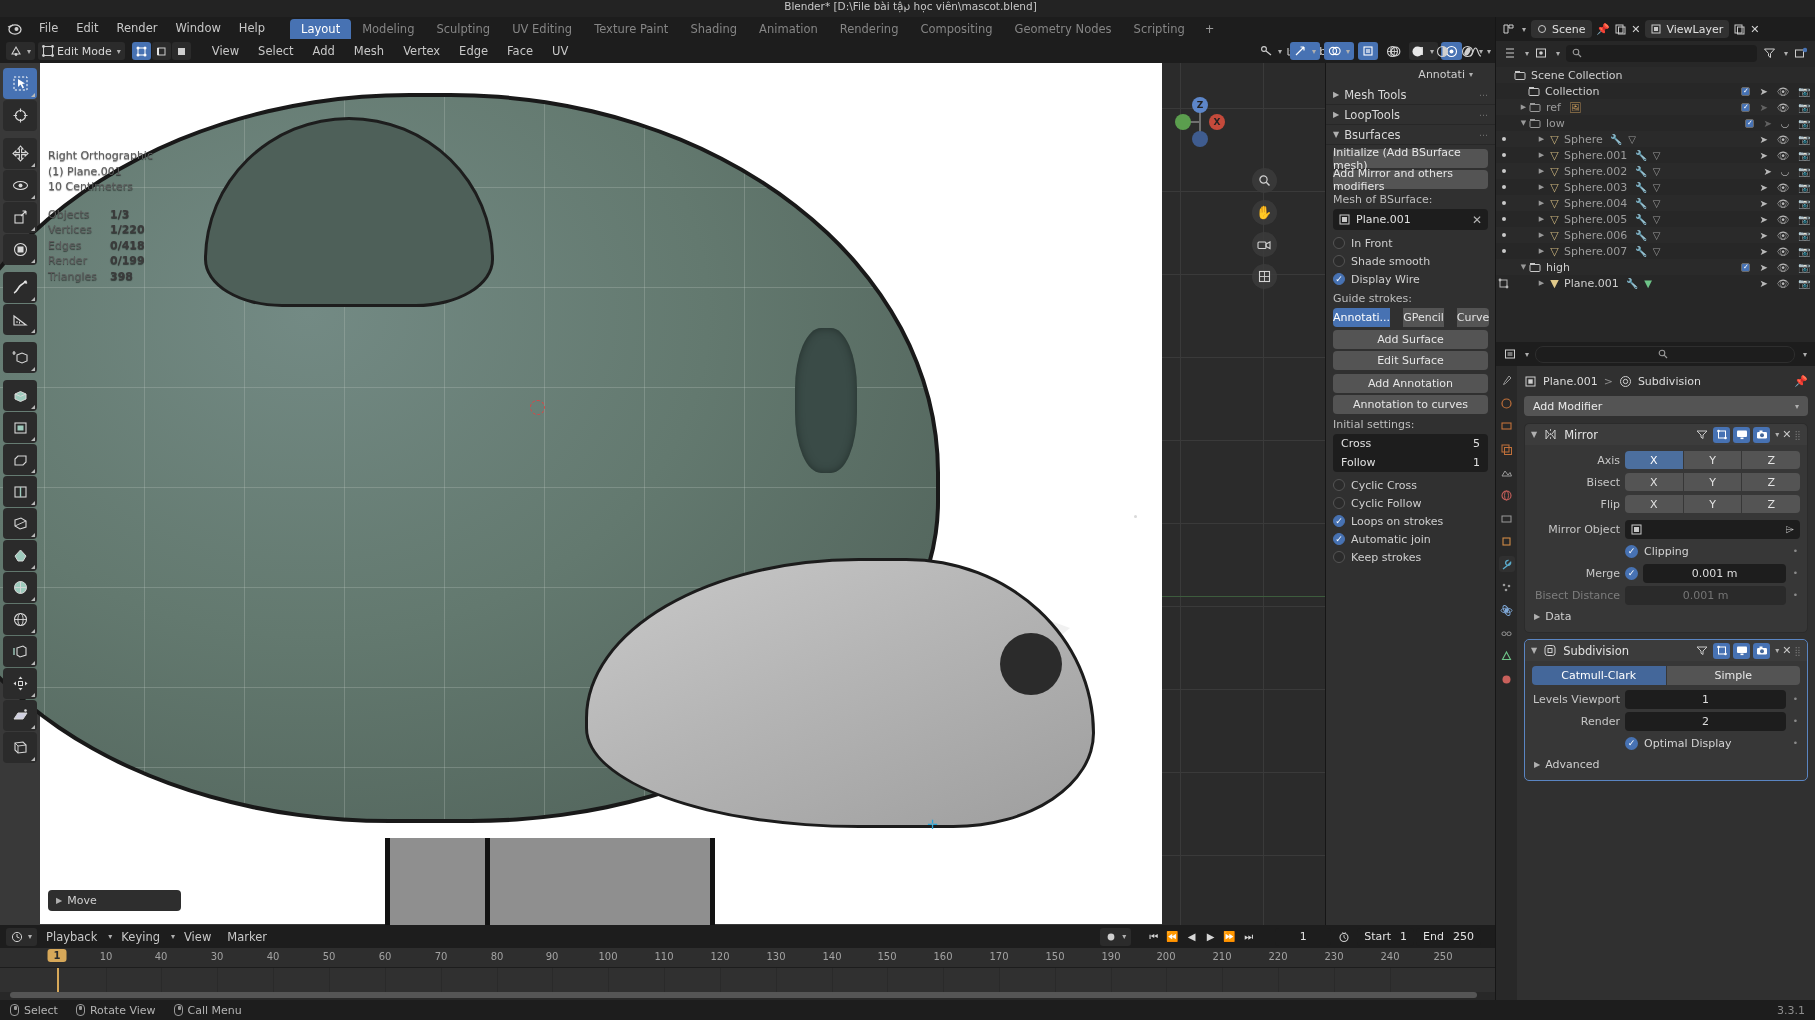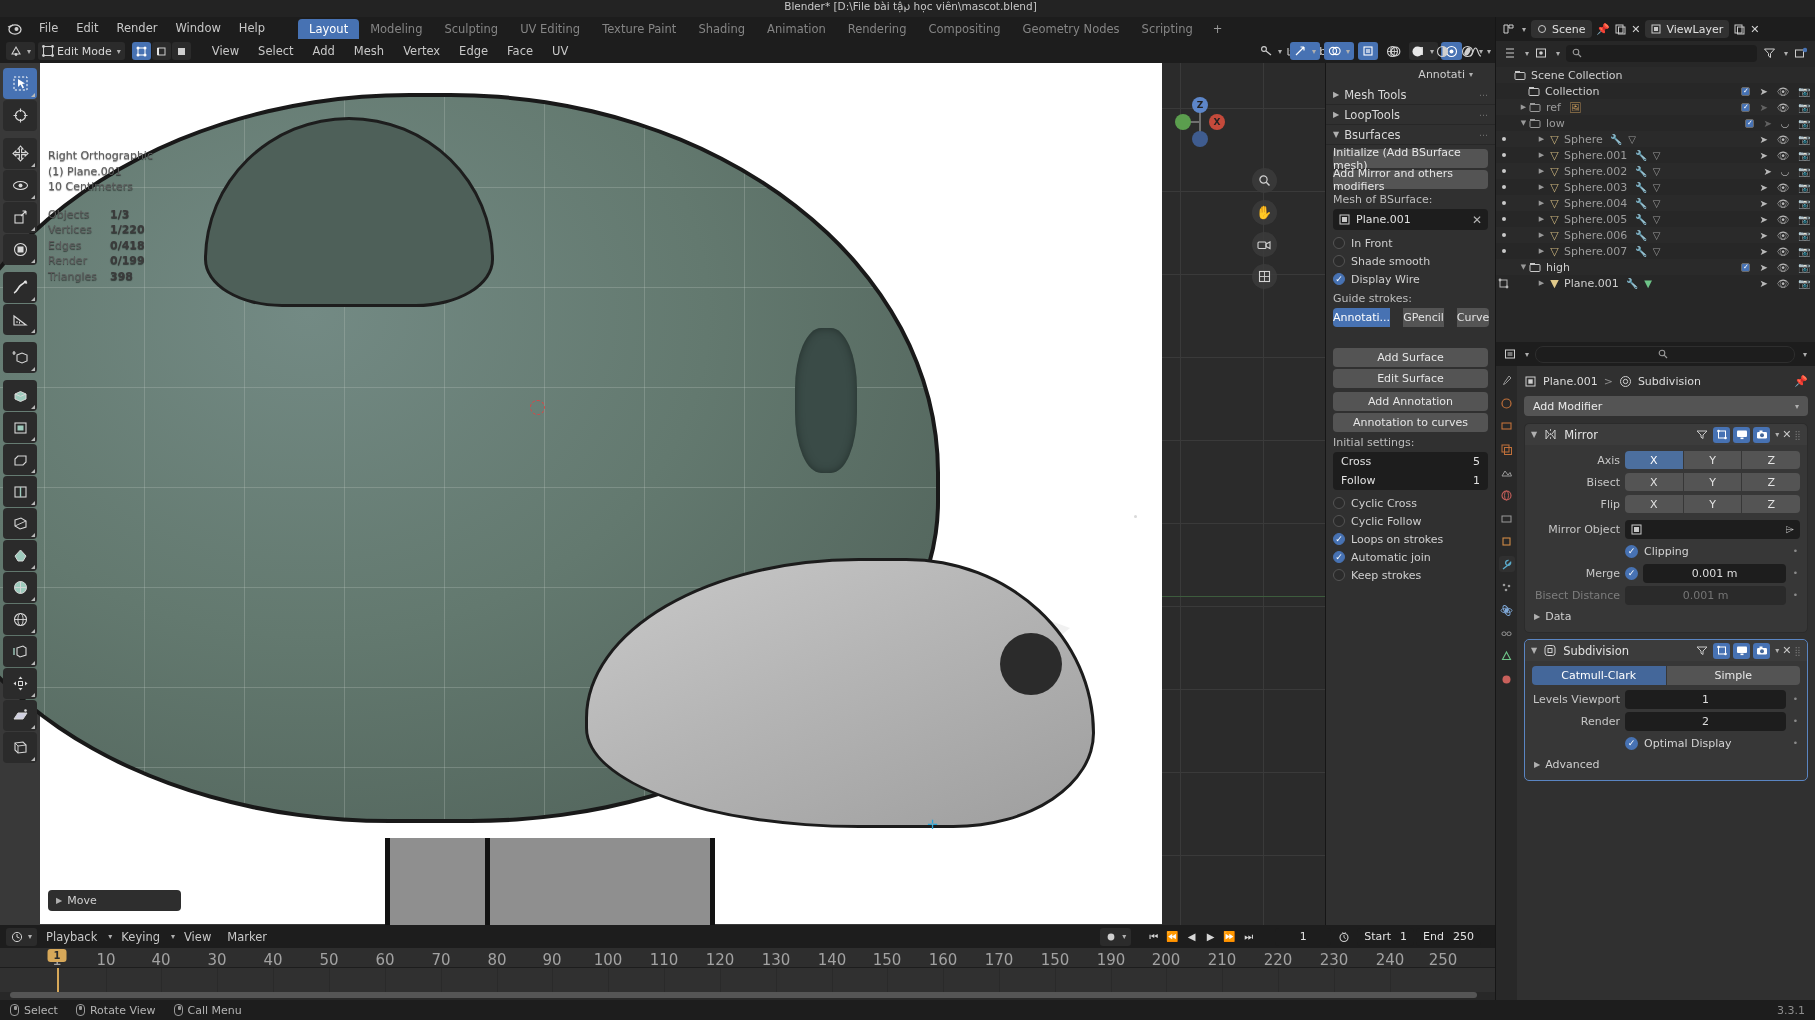--- a/index.html
+++ b/index.html
@@ -36,21 +36,21 @@
   
   .topbar{
     position:absolute; top:17px; left:0; width:1815px; height:22px;
     background:#1d1d1d; display:flex; align-items:center; padding-left:6px;
     font-size:11.5px;
   }
   .topbar .bicon{
     width:17px;height:15px;margin-right:7px;display:flex;align-items:center;justify-content:center;
   }
   .menu-item{ padding:0 9px; height:22px; line-height:22px; color:#c8c8c8; white-space:nowrap;}
-  .wstabs{ display:flex; align-items:flex-end; height:22px; margin-left:24px;}
+  .wstabs{ display:flex; align-items:flex-end; height:22px; margin-left:16px;}
   .wstab{
     padding:0 11px; height:20px; line-height:20px; color:#858585; font-size:11.5px;
     border-radius:4px 4px 0 0; white-space:nowrap;
   }
   .wstab.active{ background:#4772b3; color:#ffffff; }
   .wstab.plus{ color:#9a9a9a; padding:0 9px; }
 
   
   .vp-header{
     position:absolute; top:39px; left:0; width:1495px; height:24px;
@@ -222,21 +222,21 @@
     background:#1d1d1d;border-radius:4px;height:21px;display:flex;align-items:center;
     padding:0 6px;gap:6px;font-size:11px;color:#e2e2e2;
   }
   .np-field .x{margin-left:auto;color:#b6b6b6;font-size:12px;}
   .np-check{display:flex;align-items:center;gap:6px;height:18px;font-size:11px;color:#cfcfcf;}
   .cbox{
     width:12px;height:12px;border-radius:50%;background:#2b2b2b;border:1px solid #545454;
     display:flex;align-items:center;justify-content:center;flex:none;
   }
   .cbox.on{background:#4772b3;border-color:#4772b3;color:#fff;font-size:9px;}
-  .np-seg{display:flex;gap:13px;margin-bottom:21px;}
+  .np-seg{display:flex;gap:13px;margin-bottom:3px;}
   .np-seg div{
     flex:1;height:19px;background:#545454;display:flex;align-items:center;justify-content:center;
     font-size:11px;color:#e3e3e3;
   }
   .np-seg div:first-child{border-radius:4px 0 0 4px;}
   .np-seg div:last-child{border-radius:0 4px 4px 0;}
   .np-seg div.on{background:#4772b3;color:#fff;}
   .np-num{
     background:#1d1d1d;height:19px;display:flex;align-items:center;padding:0 8px;font-size:11px;color:#e0e0e0;
   }
@@ -367,21 +367,21 @@
     background:#2b2b2b;color:#d6d6d6;font-size:11px;}
   .transport{display:flex;gap:2px;align-items:center;}
   .transport div{width:17px;height:18px;display:flex;align-items:center;justify-content:center;
     color:#d6d6d6;font-size:10px;}
   .frame-fields{display:flex;align-items:center;gap:2px;}
   .ffield{background:#1d1d1d;border-radius:4px;height:18px;display:flex;align-items:center;
     justify-content:center;min-width:56px;font-size:11px;color:#e2e2e2;padding:0 7px;gap:9px;}
   .tl-ruler{
     position:relative;height:20px;background:#2e2e2e;border-bottom:1px solid #1d1d1d;
   }
-  .tick{position:absolute;top:3px;font-size:15px;color:#a2a2a2;transform:translateX(-50%);}
+  .tick{position:absolute;top:3px;font-size:10px;color:#a2a2a2;transform:translateX(-50%);}
   .tl-track{position:relative;height:24px;background:#303030;}
   .tl-col{position:absolute;top:0;bottom:0;width:1px;background:#2a2a2a;}
   .playhead{position:absolute;top:0;bottom:0;width:2px;background:#d7a859;}
   .ph-badge{
     position:absolute;top:1px;transform:translateX(-50%);background:#d7a859;color:#2b2b2b;
     font-size:10px;padding:1px 6px;border-radius:3px;font-weight:bold;
   }
   .tl-scroll{position:absolute;left:10px;right:18px;bottom:2px;height:6px;background:#555;border-radius:3px;}
 
   

